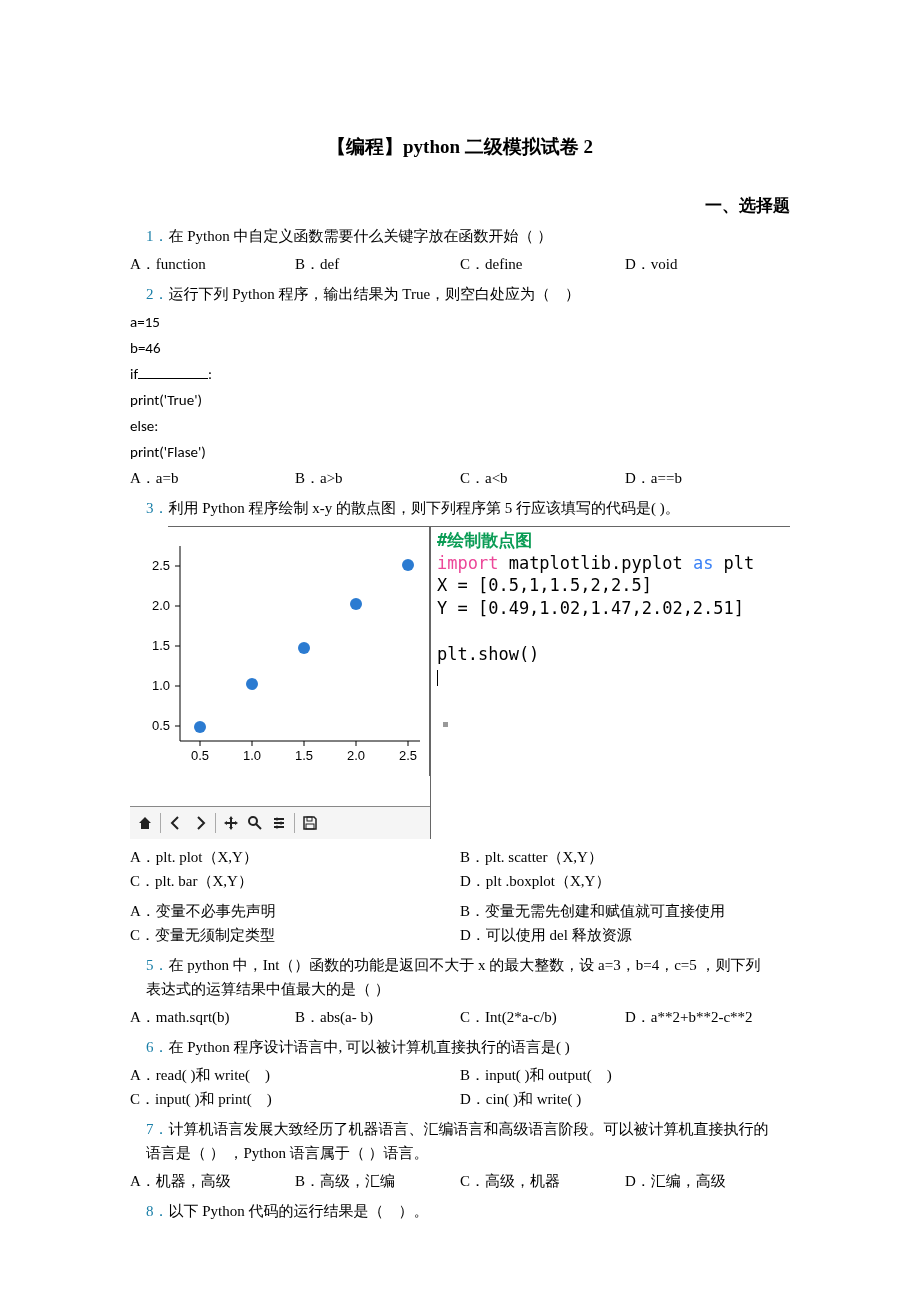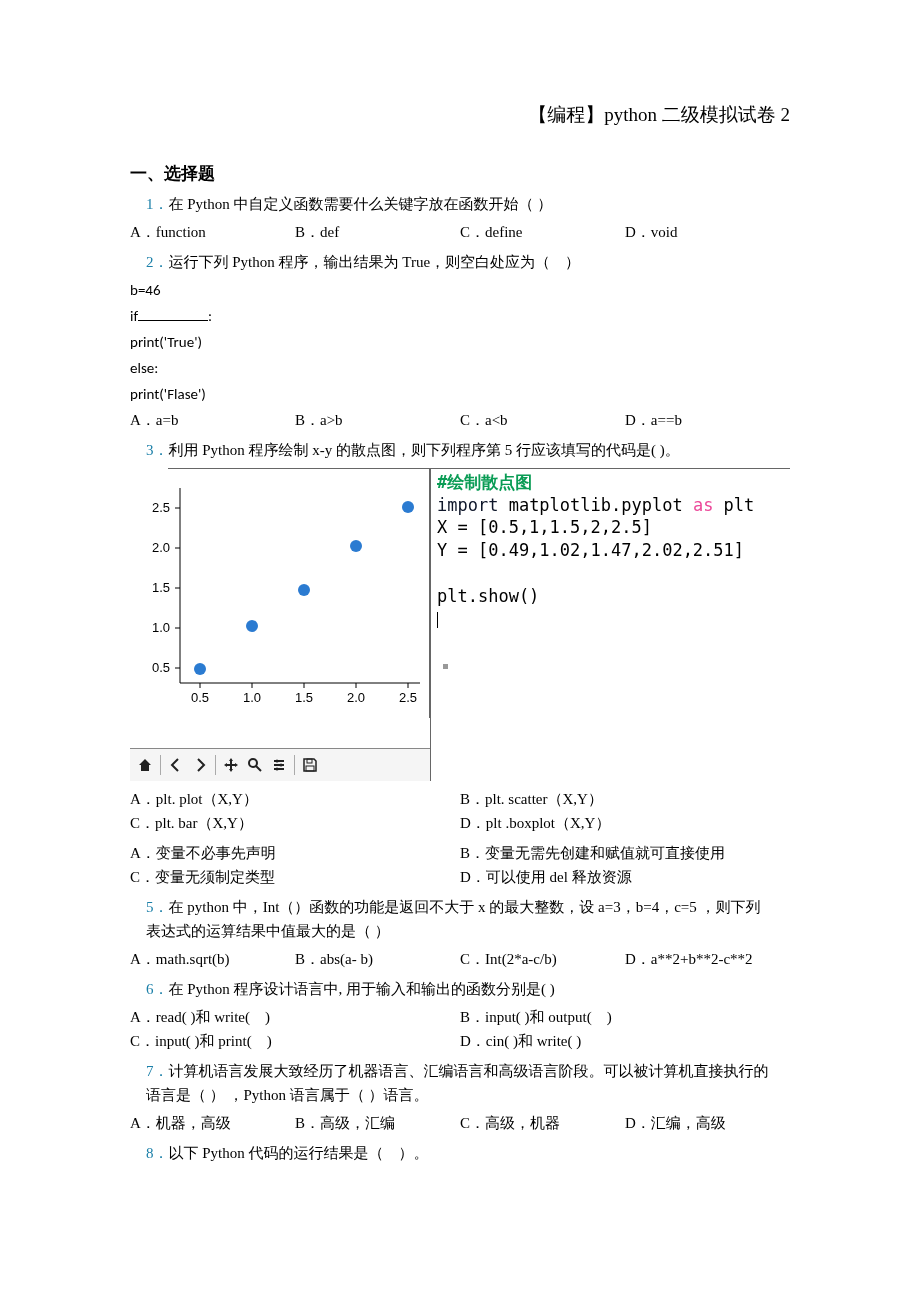--- a/index.html
+++ b/index.html
@@ -11,29 +11,31 @@
     color: #000;
     line-height: 1.6;
   }
   .page {
     width: 920px;
     min-height: 1302px;
     padding: 100px 130px 60px 130px;
     box-sizing: border-box;
   }
   .title {
-    text-align: right;
-    font-weight: normal;
+    text-align: center;
+    font-weight: bold;
     font-size: 19px;
     margin-bottom: 30px;
+    margin-top: 32px;
   }
   .section-head {
     font-weight: bold;
     font-size: 17px;
     margin: 6px 0 4px 0;
+    text-align: right;
   }
   .qnum {
     color: #1a7fa8;
   }
   .qline {
     margin: 4px 16px;
   }
   .opts {
     display: flex;
     flex-wrap: wrap;
@@ -110,22 +112,22 @@
     flex: 1;
     padding: 2px 6px;
     font-family: "Consolas","SimSun", monospace;
     font-size: 17px;
     line-height: 1.35;
     white-space: pre;
     border-left: 1px solid #666;
     border-top: 1px solid #666;
   }
   .kw-comment { color: #0a9c55; font-weight: bold; }
-  .kw-import { color: #0f172a; }
-  .kw-as { color: #ec4899; }
+  .kw-import { color: #ec4899; }
+  .kw-as { color: #3b82f6; }
   .text-cursor {
     display:inline-block;
     width:1px;
     height:16px;
     background:#000;
     vertical-align:middle;
   }
   .small-gray-sq {
     display: inline-block;
     width: 5px;
@@ -150,20 +152,21 @@
   <div class="opts">
     <div class="opt4">A．function</div>
     <div class="opt4">B．def</div>
     <div class="opt4">C．define</div>
     <div class="opt4">D．void</div>
   </div>
 
   <div class="qline">
     <span class="qnum">2．</span><span>运行下列 Python 程序，输出结果为 True，则空白处应为（　）</span>
   </div>
+  <div class="code">a=15</div>
   <div class="code">b=46</div>
   <div class="code">
     <span>if</span><span class="blank"></span><span>:</span>
   </div>
   <div class="code">print('True')</div>
   <div class="code">else:</div>
   <div class="code">print('Flase')</div>
   <div class="opts">
     <div class="opt4">A．a=b</div>
     <div class="opt4">B．a&gt;b</div>
@@ -295,21 +298,21 @@
     <span class="qnum">5．</span><span>在 python 中，Int（）函数的功能是返回不大于 x 的最大整数，设 a=3，b=4，c=5 ，则下列表达式的运算结果中值最大的是（ ）</span>
   </div>
   <div class="opts">
     <div class="opt4">A．math.sqrt(b)</div>
     <div class="opt4">B．abs(a- b)</div>
     <div class="opt4">C．Int(2*a-c/b)</div>
     <div class="opt4">D．a**2+b**2-c**2</div>
   </div>
 
   <div class="qline">
-    <span class="qnum">6．</span><span>在 Python 程序设计语言中, 用于输入和输出的函数分别是(  )</span>
+    <span class="qnum">6．</span><span>在 Python 程序设计语言中, 可以被计算机直接执行的语言是(  )</span>
   </div>
   <div class="opts">
     <div class="opt2">A．read(  )和 write(　)</div>
     <div class="opt2">B．input(  )和 output(　)</div>
     <div class="opt2">C．input(  )和 print(　)</div>
     <div class="opt2">D．cin(  )和 write(  )</div>
   </div>
 
   <div class="qline">
     <span class="qnum">7．</span><span>计算机语言发展大致经历了机器语言、汇编语言和高级语言阶段。可以被计算机直接执行的语言是（ ） ，Python 语言属于（ ）语言。</span>

